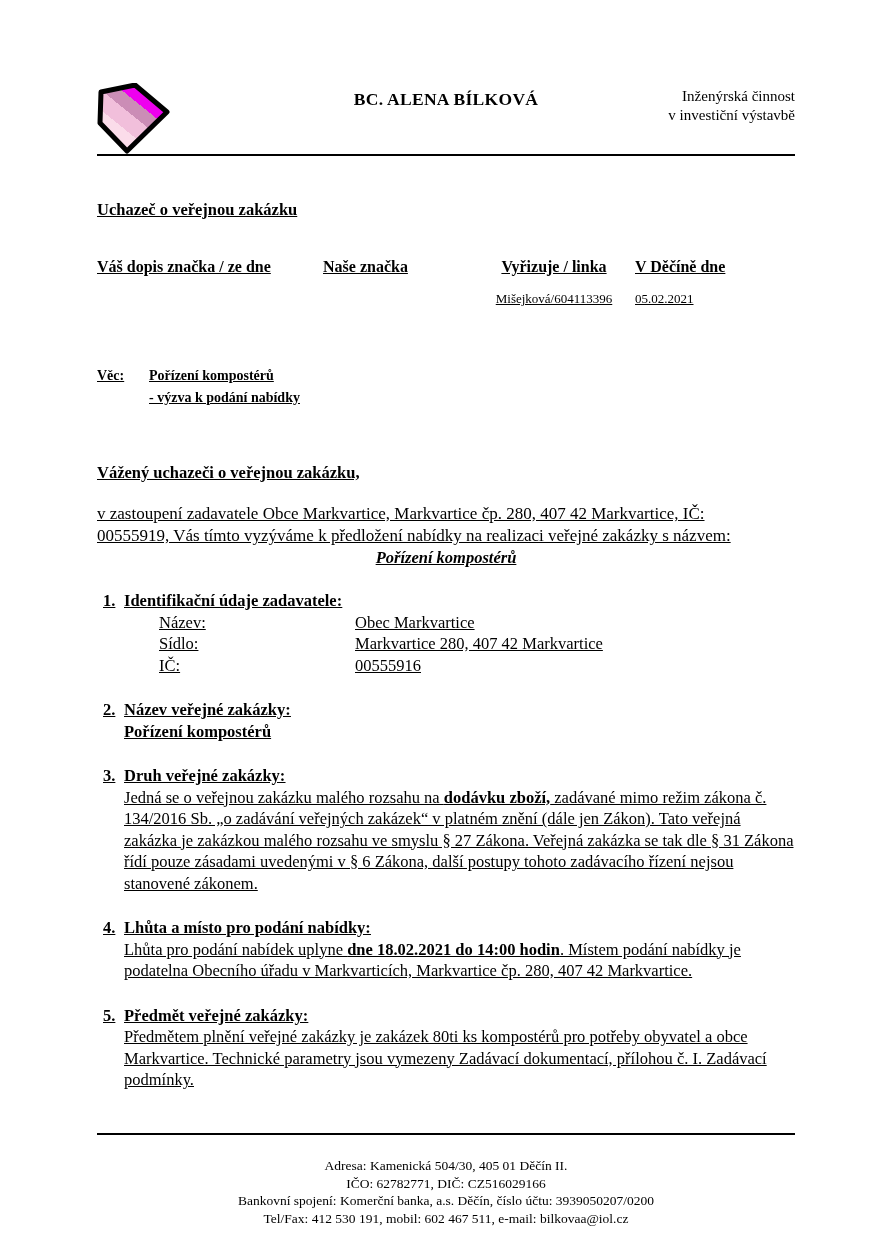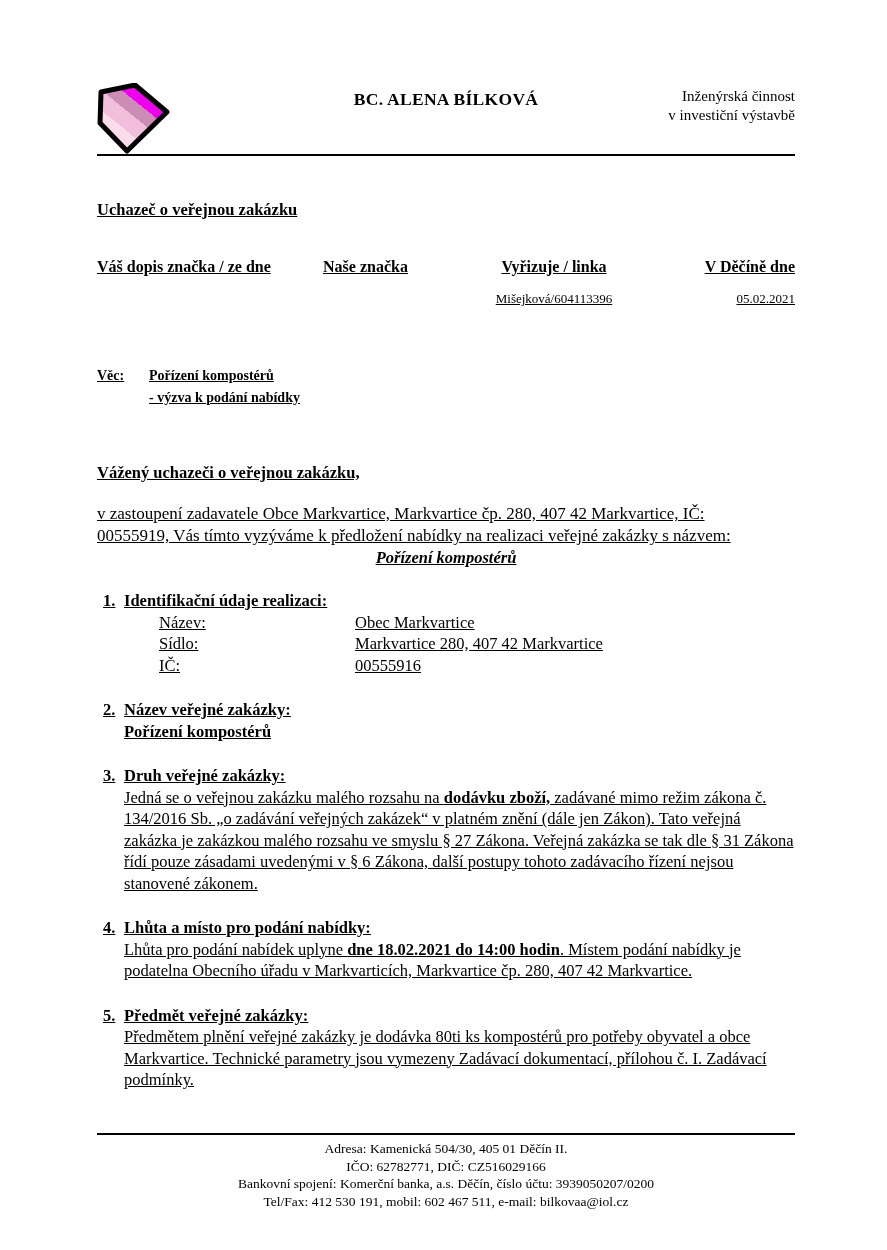--- a/index.html
+++ b/index.html
@@ -58,21 +58,21 @@
   }
   
   .ref-row {
     margin-top: 38px;
     display: grid;
     grid-template-columns: 226px 150px 1fr 160px;
   }
   .ref-label { font-weight: bold; font-size: 16px; }
   .ref-value { font-size: 13px; margin-top: 15px; }
   .ref-center { text-align: center; }
-  .ref-right { text-align: right; }
+  .ref-right { }
   
   .subject {
     margin-top: 58px;
     display: flex;
     font-weight: bold;
     font-size: 14px;
     line-height: 22px;
   }
   .subject-label { width: 52px; flex: 0 0 52px; }
   .subject-line2 { text-decoration: underline; }
@@ -105,21 +105,21 @@
   .id-row { display: flex; margin-left: 35px; }
   .id-label { flex: 0 0 196px; }
   .bold { font-weight: bold; }
   
   .footer {
     position: absolute;
     left: 97px;
     right: 92px;
     top: 1133px;
     border-top: 2px solid #000;
-    padding-top: 5px;
+    padding-top: 22px;
     text-align: center;
     font-size: 13.5px;
     line-height: 17.5px;
   }
 </style>
 </head>
 <body>
 
 <div class="page">
 
@@ -174,21 +174,21 @@
     </div>
   </div>
 
   <div class="salutation">Vážený uchazeči o veřejnou zakázku,</div>
   <div class="intro">v zastoupení zadavatele Obce Markvartice, Markvartice čp. 280, 407 42 Markvartice, IČ: 00555919, Vás tímto vyzýváme k předložení nabídky na realizaci veřejné zakázky s názvem:</div>
   <div class="project-title">Pořízení kompostérů</div>
 
   <div class="section first">
     <div class="sec-head">
       <span class="sec-num">1.</span>
-      <span class="sec-title">Identifikační údaje realizaci:</span>
+      <span class="sec-title">Identifikační údaje zadavatele:</span>
     </div>
     <div class="sec-body">
       <div class="id-row">
         <span class="id-label">Název:</span>
         <span>Obec Markvartice</span>
       </div>
       <div class="id-row">
         <span class="id-label">Sídlo:</span>
         <span>Markvartice 280, 407 42 Markvartice</span>
       </div>
@@ -221,21 +221,21 @@
       <span class="sec-title">Lhůta a místo pro podání nabídky:</span>
     </div>
     <div class="sec-body"><span>Lhůta pro podání nabídek uplyne </span><span class="bold">dne 18.02.2021 do 14:00 hodin</span><span>. Místem podání nabídky je podatelna Obecního úřadu v Markvarticích, Markvartice čp. 280, 407 42 Markvartice.</span></div>
   </div>
 
   <div class="section">
     <div class="sec-head">
       <span class="sec-num">5.</span>
       <span class="sec-title">Předmět veřejné zakázky:</span>
     </div>
-    <div class="sec-body">Předmětem plnění veřejné zakázky je dodávka 80ti ks kompostérů pro potřeby obyvatel a obce Markvartice. Technické parametry jsou vymezeny Zadávací dokumentací, přílohou č. I. Zadávací podmínky.</div>
+    <div class="sec-body">Předmětem plnění veřejné zakázky je zakázek 80ti ks kompostérů pro potřeby obyvatel a obce Markvartice. Technické parametry jsou vymezeny Zadávací dokumentací, přílohou č. I. Zadávací podmínky.</div>
   </div>
 
   <div class="footer">
     <div>Adresa: Kamenická 504/30, 405 01 Děčín II.</div>
     <div>IČO: 62782771, DIČ: CZ516029166</div>
     <div>Bankovní spojení: Komerční banka, a.s. Děčín, číslo účtu: 3939050207/0200</div>
     <div>Tel/Fax: 412 530 191, mobil: 602 467 511, e-mail: bilkovaa@iol.cz</div>
   </div>
 
 </div>

